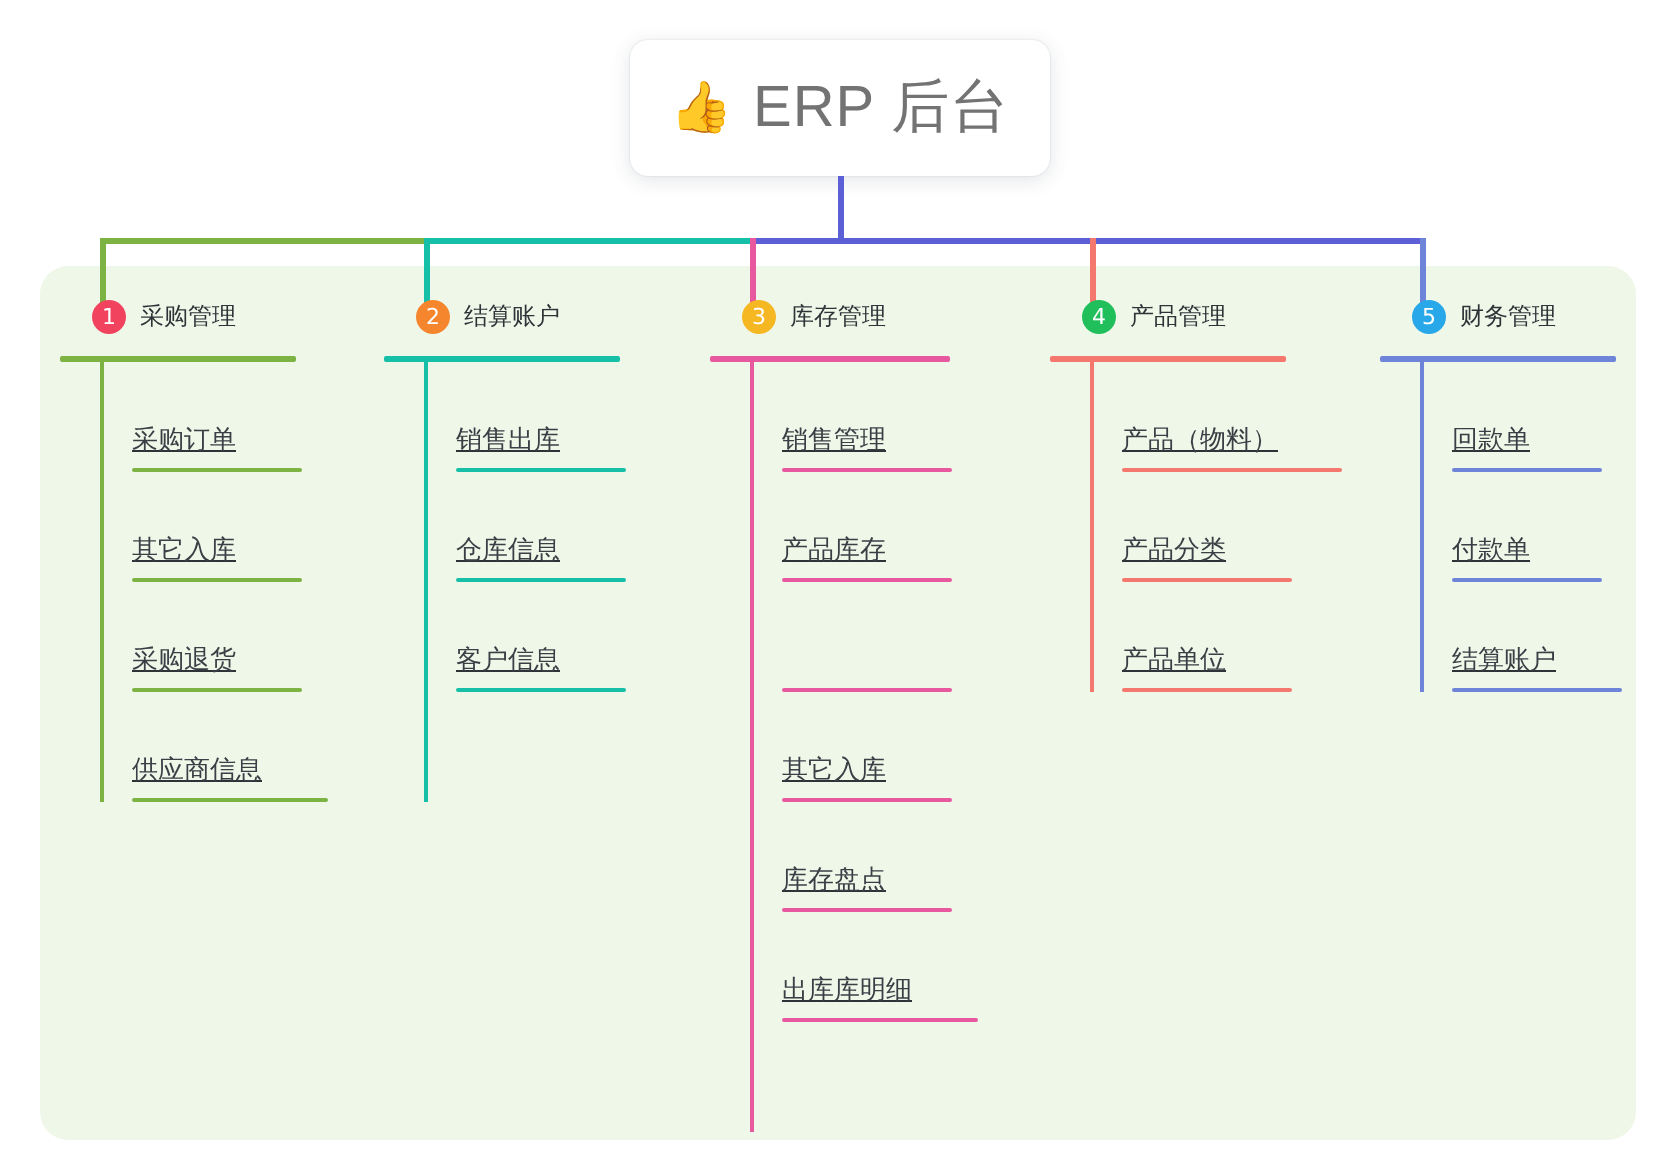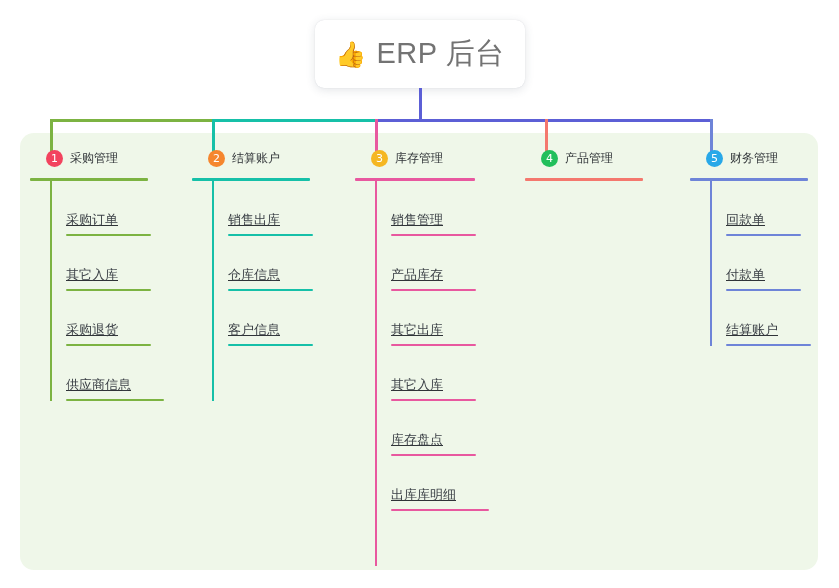--- a/index.html
+++ b/index.html
@@ -209,21 +209,20 @@
         <div class="spine" style="background: rgb(232, 88, 159); height: 385px;"></div>
         <div class="leaf">
           <div class="leaf-label">销售管理</div>
           <div class="leaf-rule" style="background: rgb(232, 88, 159); width: 85px;"></div>
         </div>
         <div class="leaf">
           <div class="leaf-label">产品库存</div>
           <div class="leaf-rule" style="background: rgb(232, 88, 159); width: 85px;"></div>
         </div>
         <div class="leaf">
-          <div class="leaf-label">其它出库</div>
           <div class="leaf-rule" style="background: rgb(232, 88, 159); width: 85px;"></div>
         </div>
         <div class="leaf">
           <div class="leaf-label">其它入库</div>
           <div class="leaf-rule" style="background: rgb(232, 88, 159); width: 85px;"></div>
         </div>
         <div class="leaf">
           <div class="leaf-label">库存盘点</div>
           <div class="leaf-rule" style="background: rgb(232, 88, 159); width: 85px;"></div>
         </div>
@@ -232,20 +231,35 @@
           <div class="leaf-rule" style="background: rgb(232, 88, 159); width: 98px;"></div>
         </div>
       </div>
     </div>
     <div class="column" style="left: 525px;">
       <div class="col-head">
         <span class="badge" style="background: rgb(33, 191, 91);">4</span>
         <span class="col-title">产品管理</span>
       </div>
       <div class="head-rule" style="background: rgb(244, 120, 110); width: 118px;"></div>
+      <div class="leaves">
+        <div class="spine" style="background: rgb(244, 120, 110); height: 165px;"></div>
+        <div class="leaf">
+          <div class="leaf-label">产品（物料）</div>
+          <div class="leaf-rule" style="background: rgb(244, 120, 110); width: 110px;"></div>
+        </div>
+        <div class="leaf">
+          <div class="leaf-label">产品分类</div>
+          <div class="leaf-rule" style="background: rgb(244, 120, 110); width: 85px;"></div>
+        </div>
+        <div class="leaf">
+          <div class="leaf-label">产品单位</div>
+          <div class="leaf-rule" style="background: rgb(244, 120, 110); width: 85px;"></div>
+        </div>
+      </div>
     </div>
     <div class="column" style="left: 690px;">
       <div class="col-head">
         <span class="badge" style="background: rgb(40, 168, 232);">5</span>
         <span class="col-title">财务管理</span>
       </div>
       <div class="head-rule" style="background: rgb(110, 132, 216); width: 118px;"></div>
       <div class="leaves">
         <div class="spine" style="background: rgb(110, 132, 216); height: 165px;"></div>
         <div class="leaf">

